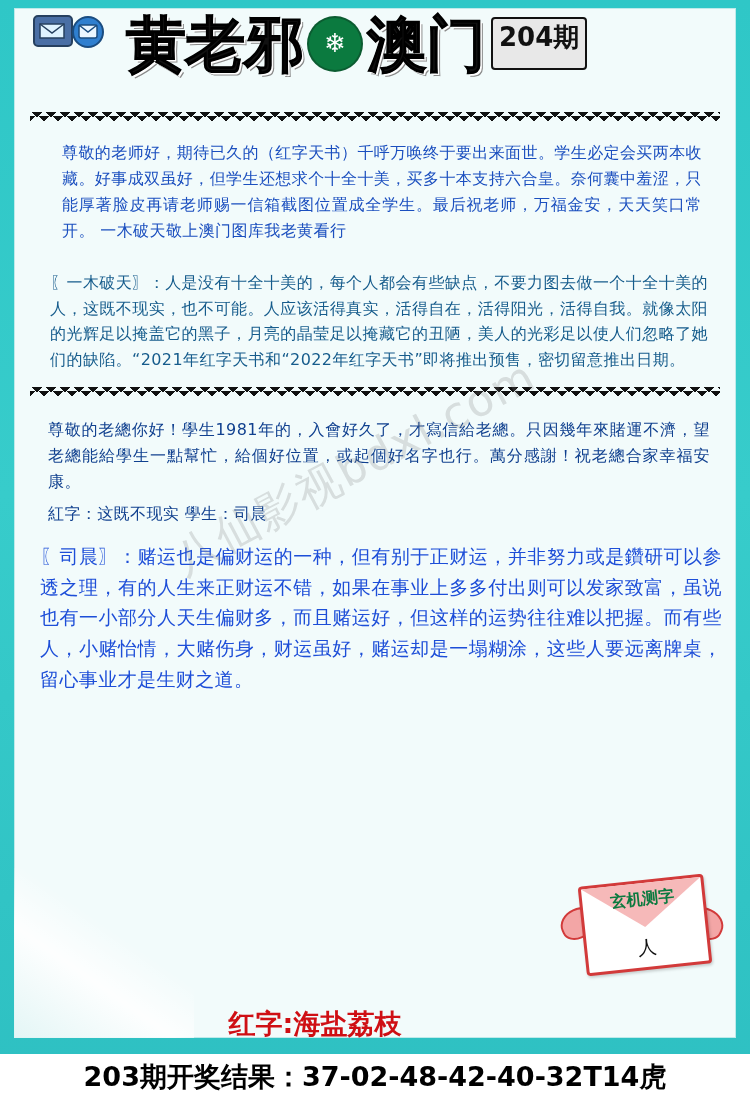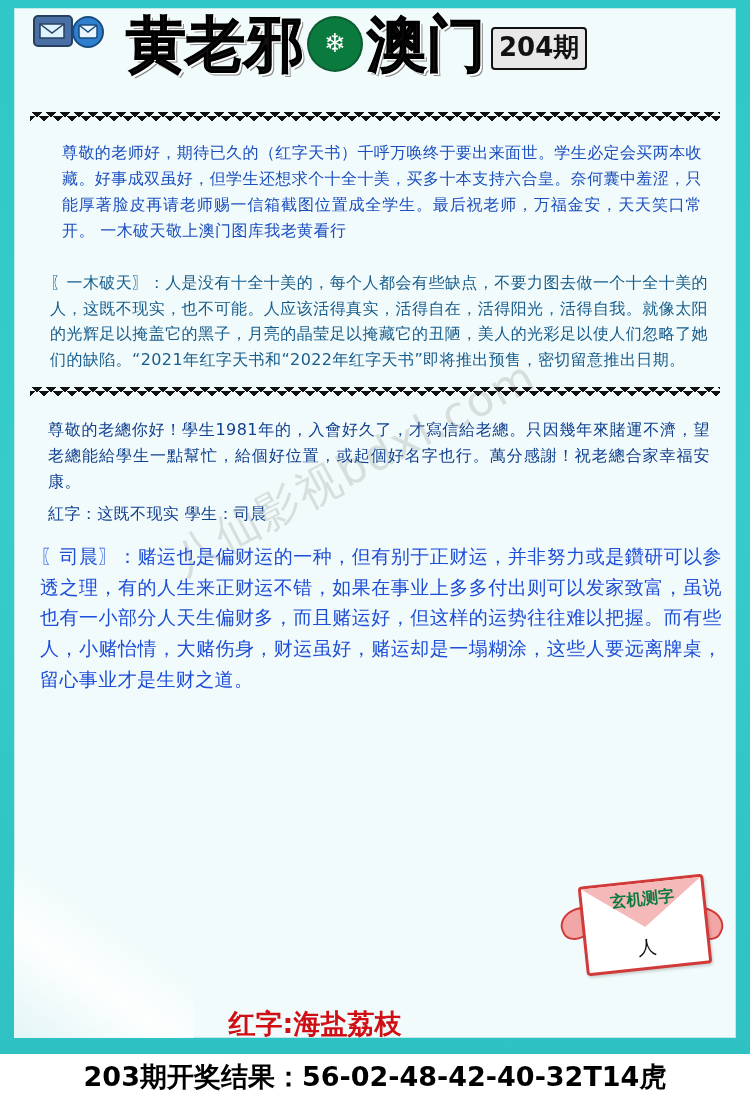--- a/index.html
+++ b/index.html
@@ -87,21 +87,21 @@
     transform: translate(-50%,-50%);
     color: #fff;
     font-size: 26px;
     line-height: 1;
   }
   #issue-badge {
     margin-left: 4px;
     background: #e8e8e8;
     border: 2px solid #111;
     border-radius: 4px;
-    padding: 1px 6px 3px 6px;
+    padding: 1px 6px 13px 6px;
     font-family: "DejaVu Sans", sans-serif;
     font-weight: bold;
     font-size: 26px;
     color: #111;
     align-self: flex-end;
     margin-bottom: 4px;
   }
 
   
   .zigzag {
@@ -312,15 +312,15 @@
       </div>
     </div>
 
   </div>
 
   <div id="redline">
     <span>红字:海盐荔枝</span>
   </div>
 
   <div id="result-bar">
-    <span>203期开奖结果：56-02-48-42-40-32T14虎</span>
+    <span>203期开奖结果：37-02-48-42-40-32T14虎</span>
   </div>
 </div>
 
 </body></html>

